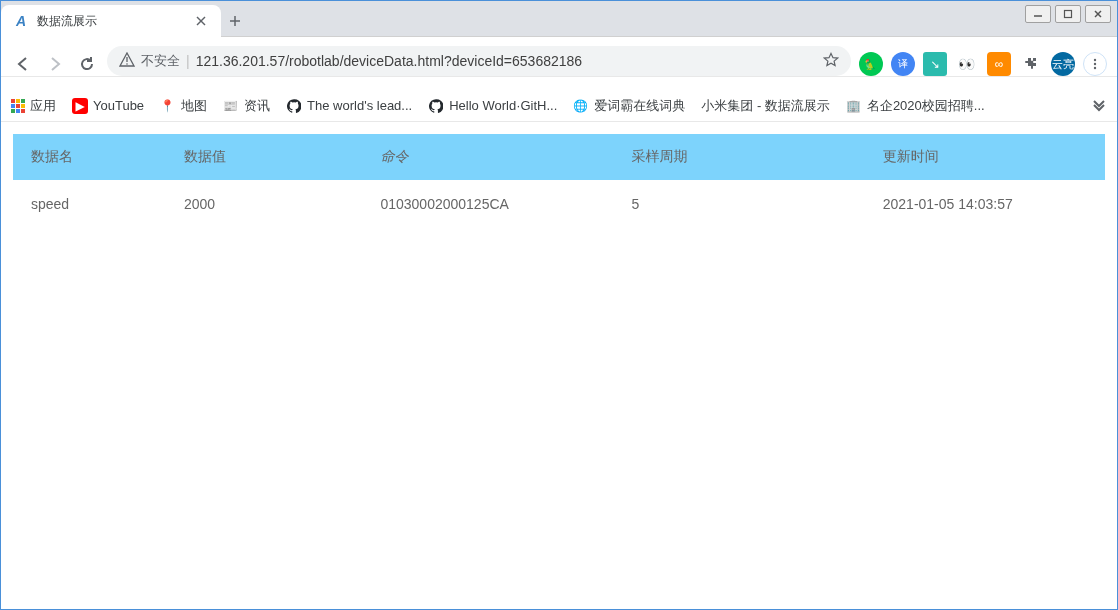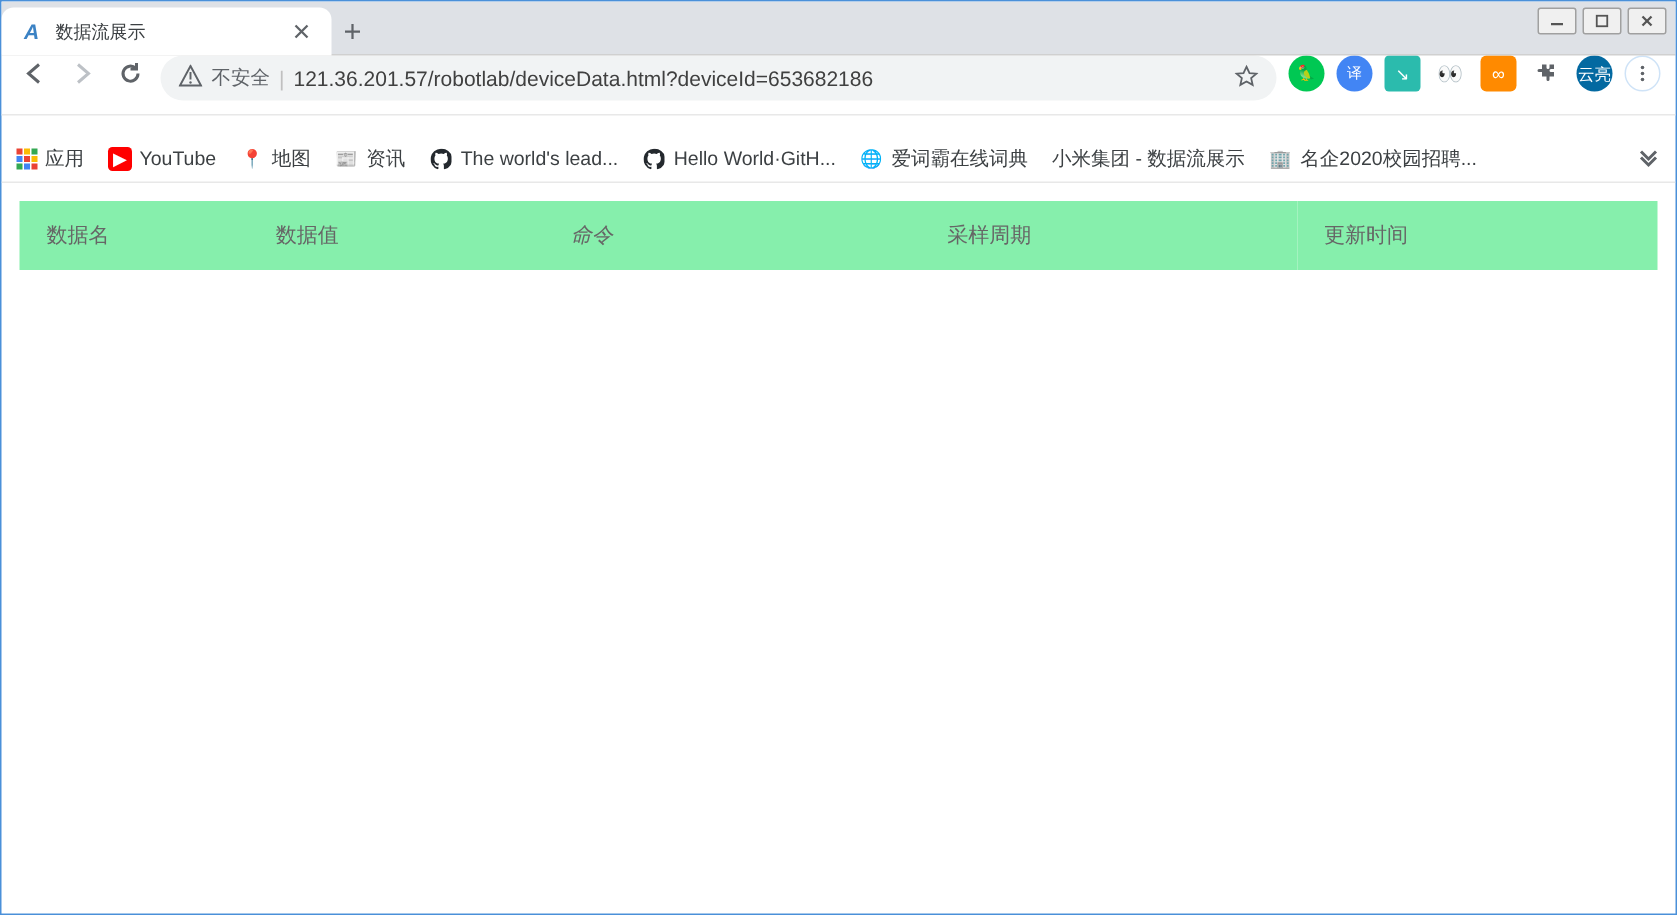--- a/index.html
+++ b/index.html
@@ -9,21 +9,21 @@
   .titlebar { height: 36px; background: #fff; display: flex; align-items: stretch; border-bottom: 1px solid #d0d0d0; position: relative; }
   .tab-strip { display: flex; align-items: stretch; flex: 1; background: #dee1e6; }
   .tab { display: flex; align-items: center; gap: 8px; padding: 0 12px; background: #fff; border-top-left-radius: 8px; border-top-right-radius: 8px; margin-top: 4px; height: 32px; min-width: 220px; font-size: 12px; color: #3c4043; position: relative; }
   .tab .favicon { width: 16px; height: 16px; display: flex; align-items: center; justify-content: center; color: #3b82c4; font-weight: bold; font-style: italic; font-size: 14px; }
   .tab .tab-close { margin-left: auto; width: 16px; height: 16px; display: flex; align-items: center; justify-content: center; color: #5f6368; cursor: pointer; }
   .new-tab { width: 28px; display: flex; align-items: center; justify-content: center; color: #5f6368; cursor: pointer; margin-top: 6px; height: 28px; }
   .win-controls { position: absolute; right: 6px; top: 4px; display: flex; gap: 4px; }
   .win-btn { width: 26px; height: 18px; border: 1px solid #a0a0a0; background: #f0f0f0; display: flex; align-items: center; justify-content: center; font-size: 10px; color: #555; cursor: pointer; border-radius: 2px; }
 
   
-  .toolbar { height: 40px; display: flex; align-items: flex-start; padding: 0 10px; gap: 8px; background: #fff; border-bottom: 1px solid #e8e8e8; }
+  .toolbar { height: 40px; display: flex; align-items: flex-end; padding: 0 10px; gap: 8px; background: #fff; border-bottom: 1px solid #e8e8e8; }
   .nav-icon { width: 24px; height: 24px; display: flex; align-items: center; justify-content: center; color: #5f6368; cursor: pointer; }
   .nav-icon.disabled { color: #bdc1c6; cursor: default; }
   .omnibox { flex: 1; display: flex; align-items: center; height: 30px; background: #f1f3f4; border-radius: 15px; padding: 0 12px; gap: 6px; font-size: 14px; color: #5f6368; }
   .omnibox .insecure { font-size: 13px; color: #5f6368; }
   .omnibox .sep { color: #c0c0c0; }
   .omnibox .url-path { color: #404040; }
   .omnibox .star { margin-left: auto; cursor: pointer; }
   .tb-icon { width: 24px; height: 24px; display: flex; align-items: center; justify-content: center; cursor: pointer; border-radius: 50%; font-size: 14px; }
   .green-dot { background: #00c853; color: #fff; font-size: 10px; }
   .blue-dot { background: #4285f4; color: #fff; font-size: 10px; }
@@ -39,21 +39,21 @@
   .apps-icon span:nth-child(1){background:#ea4335;} .apps-icon span:nth-child(2){background:#fbbc04;}
   .apps-icon span:nth-child(3){background:#34a853;} .apps-icon span:nth-child(4){background:#4285f4;}
   .apps-icon span:nth-child(5){background:#ea4335;} .apps-icon span:nth-child(6){background:#fbbc04;}
   .apps-icon span:nth-child(7){background:#34a853;} .apps-icon span:nth-child(8){background:#4285f4;}
   .apps-icon span:nth-child(9){background:#ea4335;}
   .bm-more { margin-left: auto; cursor: pointer; color: #5f6368; }
 
   
   .page { padding: 12px; }
   table { width: 100%; border-collapse: collapse; font-size: 14px; color: #555; }
-  thead th { background: #86efac; font-weight: normal; text-align: left; padding: 14px 18px; color: #666; }
+  thead th { background: #7dd3fc; font-weight: normal; text-align: left; padding: 14px 18px; color: #666; }
   tbody td { padding: 16px 18px; color: #666; }
   .col-name { width: 14%; }
   .col-val  { width: 18%; }
   .col-cmd  { width: 23%; font-style: italic; }
   .col-per  { width: 23%; }
   .col-time { width: 22%; }
 </style>
 </head>
 <body>
 
@@ -219,15 +219,22 @@
     <thead>
       <tr>
         <th class="col-name">数据名</th>
         <th class="col-val">数据值</th>
         <th class="col-cmd">命令</th>
         <th class="col-per">采样周期</th>
         <th class="col-time">更新时间</th>
       </tr>
     </thead>
     <tbody>
+      <tr>
+        <td>speed</td>
+        <td>2000</td>
+        <td>01030002000125CA</td>
+        <td>5</td>
+        <td>2021-01-05 14:03:57</td>
+      </tr>
     </tbody>
   </table>
 </div>
 
 </body></html>

